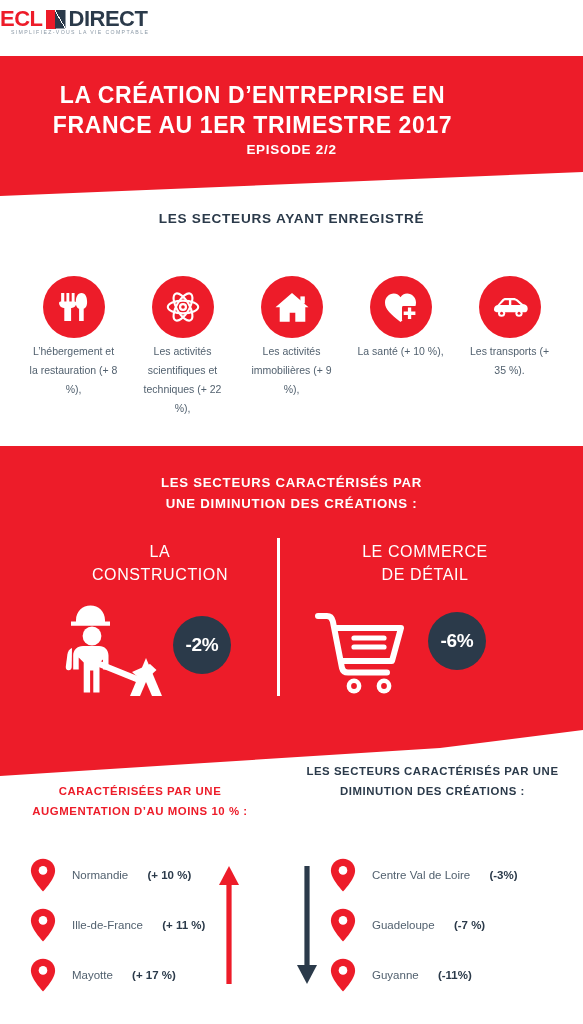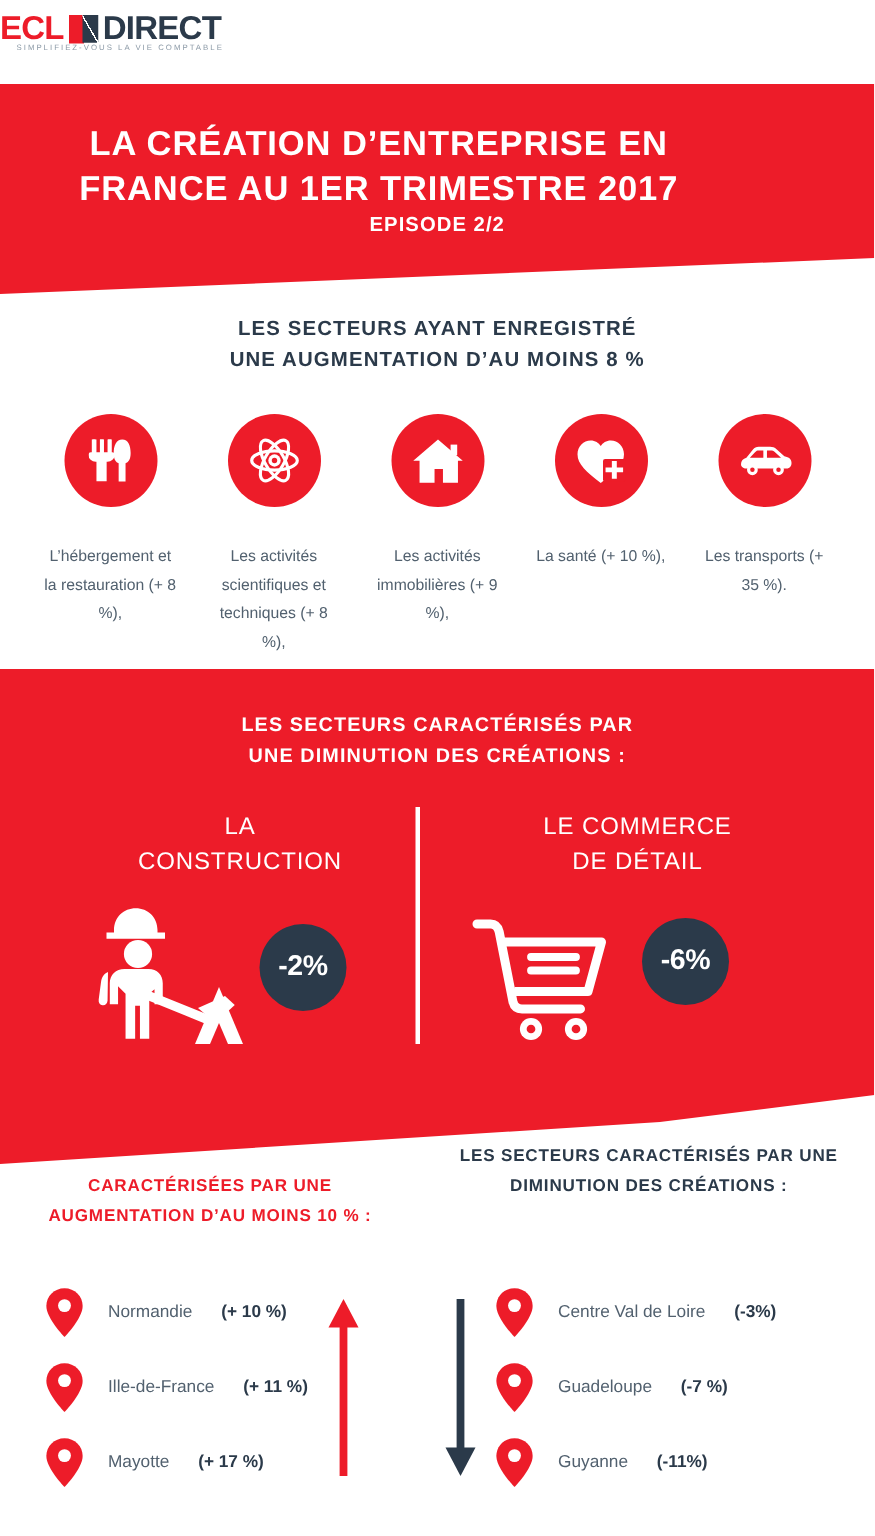--- a/index.html
+++ b/index.html
@@ -42,21 +42,21 @@
   
   .h2-dark { position:absolute; left:0; top:208px; width:583px; text-align:center; color:#2B3A4A;
      font-size:13.6px; font-weight:bold; letter-spacing:0.75px; line-height:1.55; }
 
   
   .icon-row { position:absolute; left:0; top:276px; width:583px; display:flex; justify-content:center; gap:19px; }
   .icon-col { width:90px; display:flex; flex-direction:column; align-items:center; }
   .circ { width:62px; height:62px; border-radius:50%; background:#ED1C29;
      display:flex; align-items:center; justify-content:center; }
   .circ svg { display:block; }
-  .icon-label { margin-top:24px; text-align:center; font-size:10.5px; line-height:1.82; color:#52616f; }
+  .icon-label { margin-top:4px; text-align:center; font-size:10.5px; line-height:1.82; color:#52616f; }
 
   
   .h3-white { position:absolute; left:0; top:472px; width:583px; text-align:center; color:#fff;
      font-size:13.2px; font-weight:bold; letter-spacing:0.75px; line-height:1.6; }
 
   
   .sector-left  { position:absolute; left:40px;  top:540px; width:240px; }
   .sector-right { position:absolute; left:300px; top:540px; width:250px; }
   .sector-title { text-align:center; color:#fff; font-size:16px; font-weight:normal;
      letter-spacing:0.6px; line-height:1.45; }
@@ -109,21 +109,20 @@
 
   <div class="band-hero"></div>
   <div class="hero-title">
     <div>LA CRÉATION D’ENTREPRISE EN</div>
     <div>FRANCE AU 1ER TRIMESTRE 2017</div>
   </div>
   <div class="hero-sub">EPISODE 2/2</div>
 
   <div class="h2-dark">
     <div>LES SECTEURS AYANT ENREGISTRÉ</div>
-    <div>UNE AUGMENTATION D’AU MOINS 8 %</div>
   </div>
 
   <div class="icon-row">
 
     <div class="icon-col">
       <div class="circ">
         <svg width="30" height="32" viewBox="0 0 30 32">
           <path fill="#fff" d="M4 2 L4 11 M9 2 L9 11 M14 2 L14 11" stroke="#fff" stroke-width="2.6"></path>
           <path fill="#fff" d="M2.2 2 h2.4 v10 h-2.4z M7.6 2 h2.4 v10 h-2.4z M13 2 h2.4 v10 h-2.4z"></path>
           <path fill="#fff" d="M1.6 10.5 h14.2 a1.6 1.6 0 0 1 1.6 1.6 a4.8 4.8 0 0 1 -4.8 4.8 h-0.5 v13 h-6.8 v-13 h-0.5 a4.8 4.8 0 0 1 -4.8 -4.8 a1.6 1.6 0 0 1 1.6 -1.6z"></path>
@@ -138,21 +137,21 @@
         <svg width="34" height="34" viewBox="0 0 34 34">
           <g fill="none" stroke="#fff" stroke-width="2.1">
             <ellipse cx="17" cy="17" rx="15.2" ry="6.4"></ellipse>
             <ellipse cx="17" cy="17" rx="15.2" ry="6.4" transform="rotate(60 17 17)"></ellipse>
             <ellipse cx="17" cy="17" rx="15.2" ry="6.4" transform="rotate(120 17 17)"></ellipse>
           </g>
           <circle cx="17" cy="17" r="4.1" fill="#fff"></circle>
           <circle cx="17" cy="17" r="1.8" fill="#ED1C29"></circle>
         </svg>
       </div>
-      <div class="icon-label">Les activités scientifiques et techniques (+ 8 %),</div>
+      <div class="icon-label">Les activités scientifiques et techniques (+ 22 %),</div>
     </div>
 
     <div class="icon-col">
       <div class="circ">
         <svg width="34" height="31" viewBox="0 0 34 31">
           <path fill="#fff" d="M17 1 L0.5 15.2 h4.2 v14.6 h10 v-9.1 h5.6 v9.1 h10 v-14.6 h3.2z"></path>
           <rect x="25.4" y="4.4" width="4.4" height="7" fill="#fff"></rect>
         </svg>
       </div>
       <div class="icon-label">Les activités immobilières (+ 9 %),</div>

